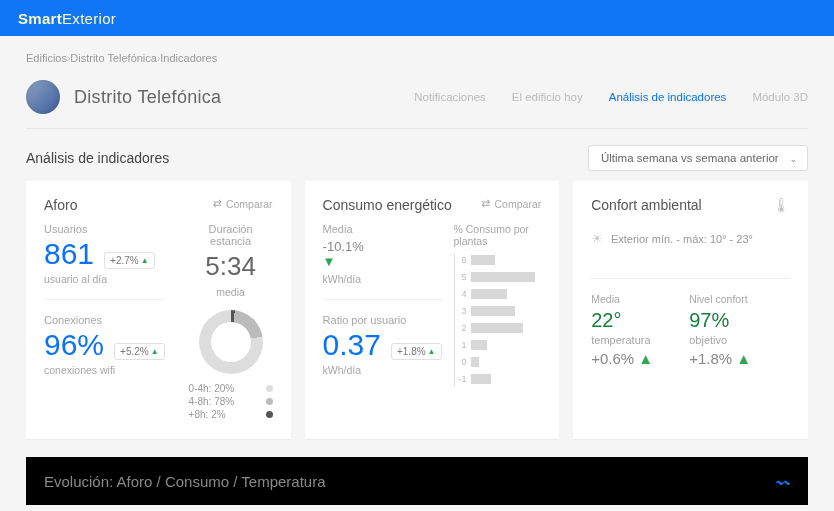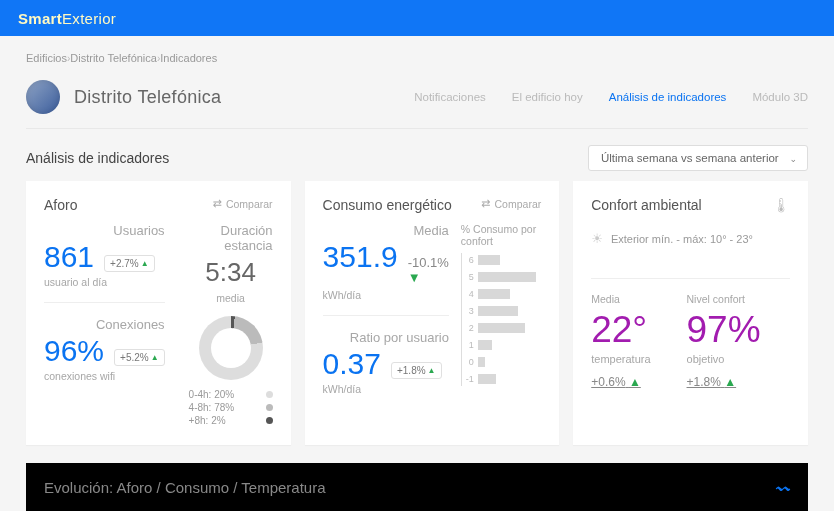--- a/index.html
+++ b/index.html
@@ -27,21 +27,21 @@
   .card { background:#fff; flex:1; padding:16px 18px 18px; box-shadow:0 1px 1px rgba(0,0,0,.03); position:relative; }
   .card:nth-child(1){ flex:1.15; }
   .card:nth-child(2){ flex:1.1; }
   .card:nth-child(3){ flex:1; }
 
   .card-head { display:flex; justify-content:space-between; align-items:flex-start; margin-bottom:10px; }
   .card-title { font-size:14px; color:#555; font-weight:400; }
   .compare { font-size:10.5px; color:#aaa; display:flex; align-items:center; gap:4px; }
   .compare::before { content:"⇄"; font-size:11px; }
 
-  .sub-label { font-size:13px; color:#a7a7a7; margin-bottom:4px;text-align:right; }
+  .sub-label { font-size:11px; color:#a7a7a7; margin-bottom:4px; }
   .big { font-size:30px; color:#0a73f1; font-weight:300; line-height:1; }
   .bigblue-row { display:flex; align-items:baseline; gap:10px; }
   .delta-badge { display:inline-flex; align-items:center; gap:2px; border:1px solid #e0e0e0; border-radius:3px; padding:2px 5px; font-size:10px; color:#777; }
   .delta-badge .tri-up { color:#2aa850; font-size:8px; }
   .unit-under { font-size:10.5px; color:#a7a7a7; margin-top:4px; }
 
   .aforo-cols { display:flex; gap:24px; }
   .aforo-left { flex:1; }
   .aforo-right { flex:1; text-align:center; }
   .big-gray { font-size:26px; color:#666; font-weight:300; }
@@ -62,23 +62,23 @@
   .hbar-row .axis { width:10px; text-align:right; color:#bbb; font-size:9px; }
   .hbar-row .track { flex:1; position:relative; }
   .hbar-row .bar { height:10px; background:#d8d8d8; }
   .axis-line { border-left:1px solid #ddd; position:relative; padding-left:2px; }
 
   .comfort-top { display:flex; align-items:center; gap:8px; font-size:11px; color:#999; padding:8px 0 18px; }
   .sun { color:#ccc; font-size:13px; }
   .comfort-metrics { display:flex; gap:36px; }
   .metric { }
   .metric .mlabel { font-size:10.5px; color:#a7a7a7; }
-  .metric .mbig { font-size:37px; color:#a21caf; font-weight:300; margin:4px 0 2px; }
-  .metric .munit { font-size:11px; color:#a7a7a7; margin-bottom:10px; }
-  .metric .mdelta { font-size:12px; color:#888;text-decoration:underline; }
+  .metric .mbig { font-size:20px; color:#15803d; font-weight:300; margin:4px 0 2px; }
+  .metric .munit { font-size:11px; color:#a7a7a7; margin-bottom:4px; }
+  .metric .mdelta { font-size:15px; color:#888; }
 
   .thermo { color:#bbb; font-size:14px; }
 
   .evo { margin-top:18px; background:#000000; padding:14px 18px; display:flex; justify-content:space-between; align-items:center; }
   .evo-title { font-size:15px; color:#888; font-weight:300; }
   .evo-icon { color:#0a73f1; font-size:14px; }
 </style>
 </head>
 <body>
 
@@ -176,37 +176,36 @@
       <div class="card-head">
         <div class="card-title">Consumo energético</div>
         <div class="compare">
             <span>Comparar</span>
           </div>
       </div>
       <div class="energy-cols">
         <div class="energy-left">
           <div class="sub-label">Media</div>
           <div class="bigblue-row">
-            <div class="big">351.9</div>
             <div style="font-size:13px;color:#888"><span>-10.1%</span><br><span class="tri-down" style="color:#2aa850">▼</span></div>
           </div>
           <div class="unit-under">kWh/día</div>
           <div class="divider"></div>
           <div class="sub-label">Ratio por usuario</div>
           <div class="bigblue-row">
             <div class="big">0.37</div>
             <div class="delta-badge">
                 <span>+1.8%</span>
                 <span class="tri-up">▲</span>
               </div>
           </div>
           <div class="unit-under">kWh/día</div>
         </div>
         <div class="energy-right">
-          <div class="pctlabel">% Consumo por confort</div>
+          <div class="pctlabel">% Consumo por plantas</div>
           <div class="hbar-chart axis-line" id="hbar">
               <div class="hbar-row">
                 <div class="axis">6</div>
                 <div class="track">
                   <div class="bar" style="width: 34.2857%;"></div>
                 </div>
               </div>
               <div class="hbar-row">
                 <div class="axis">5</div>
                 <div class="track">

